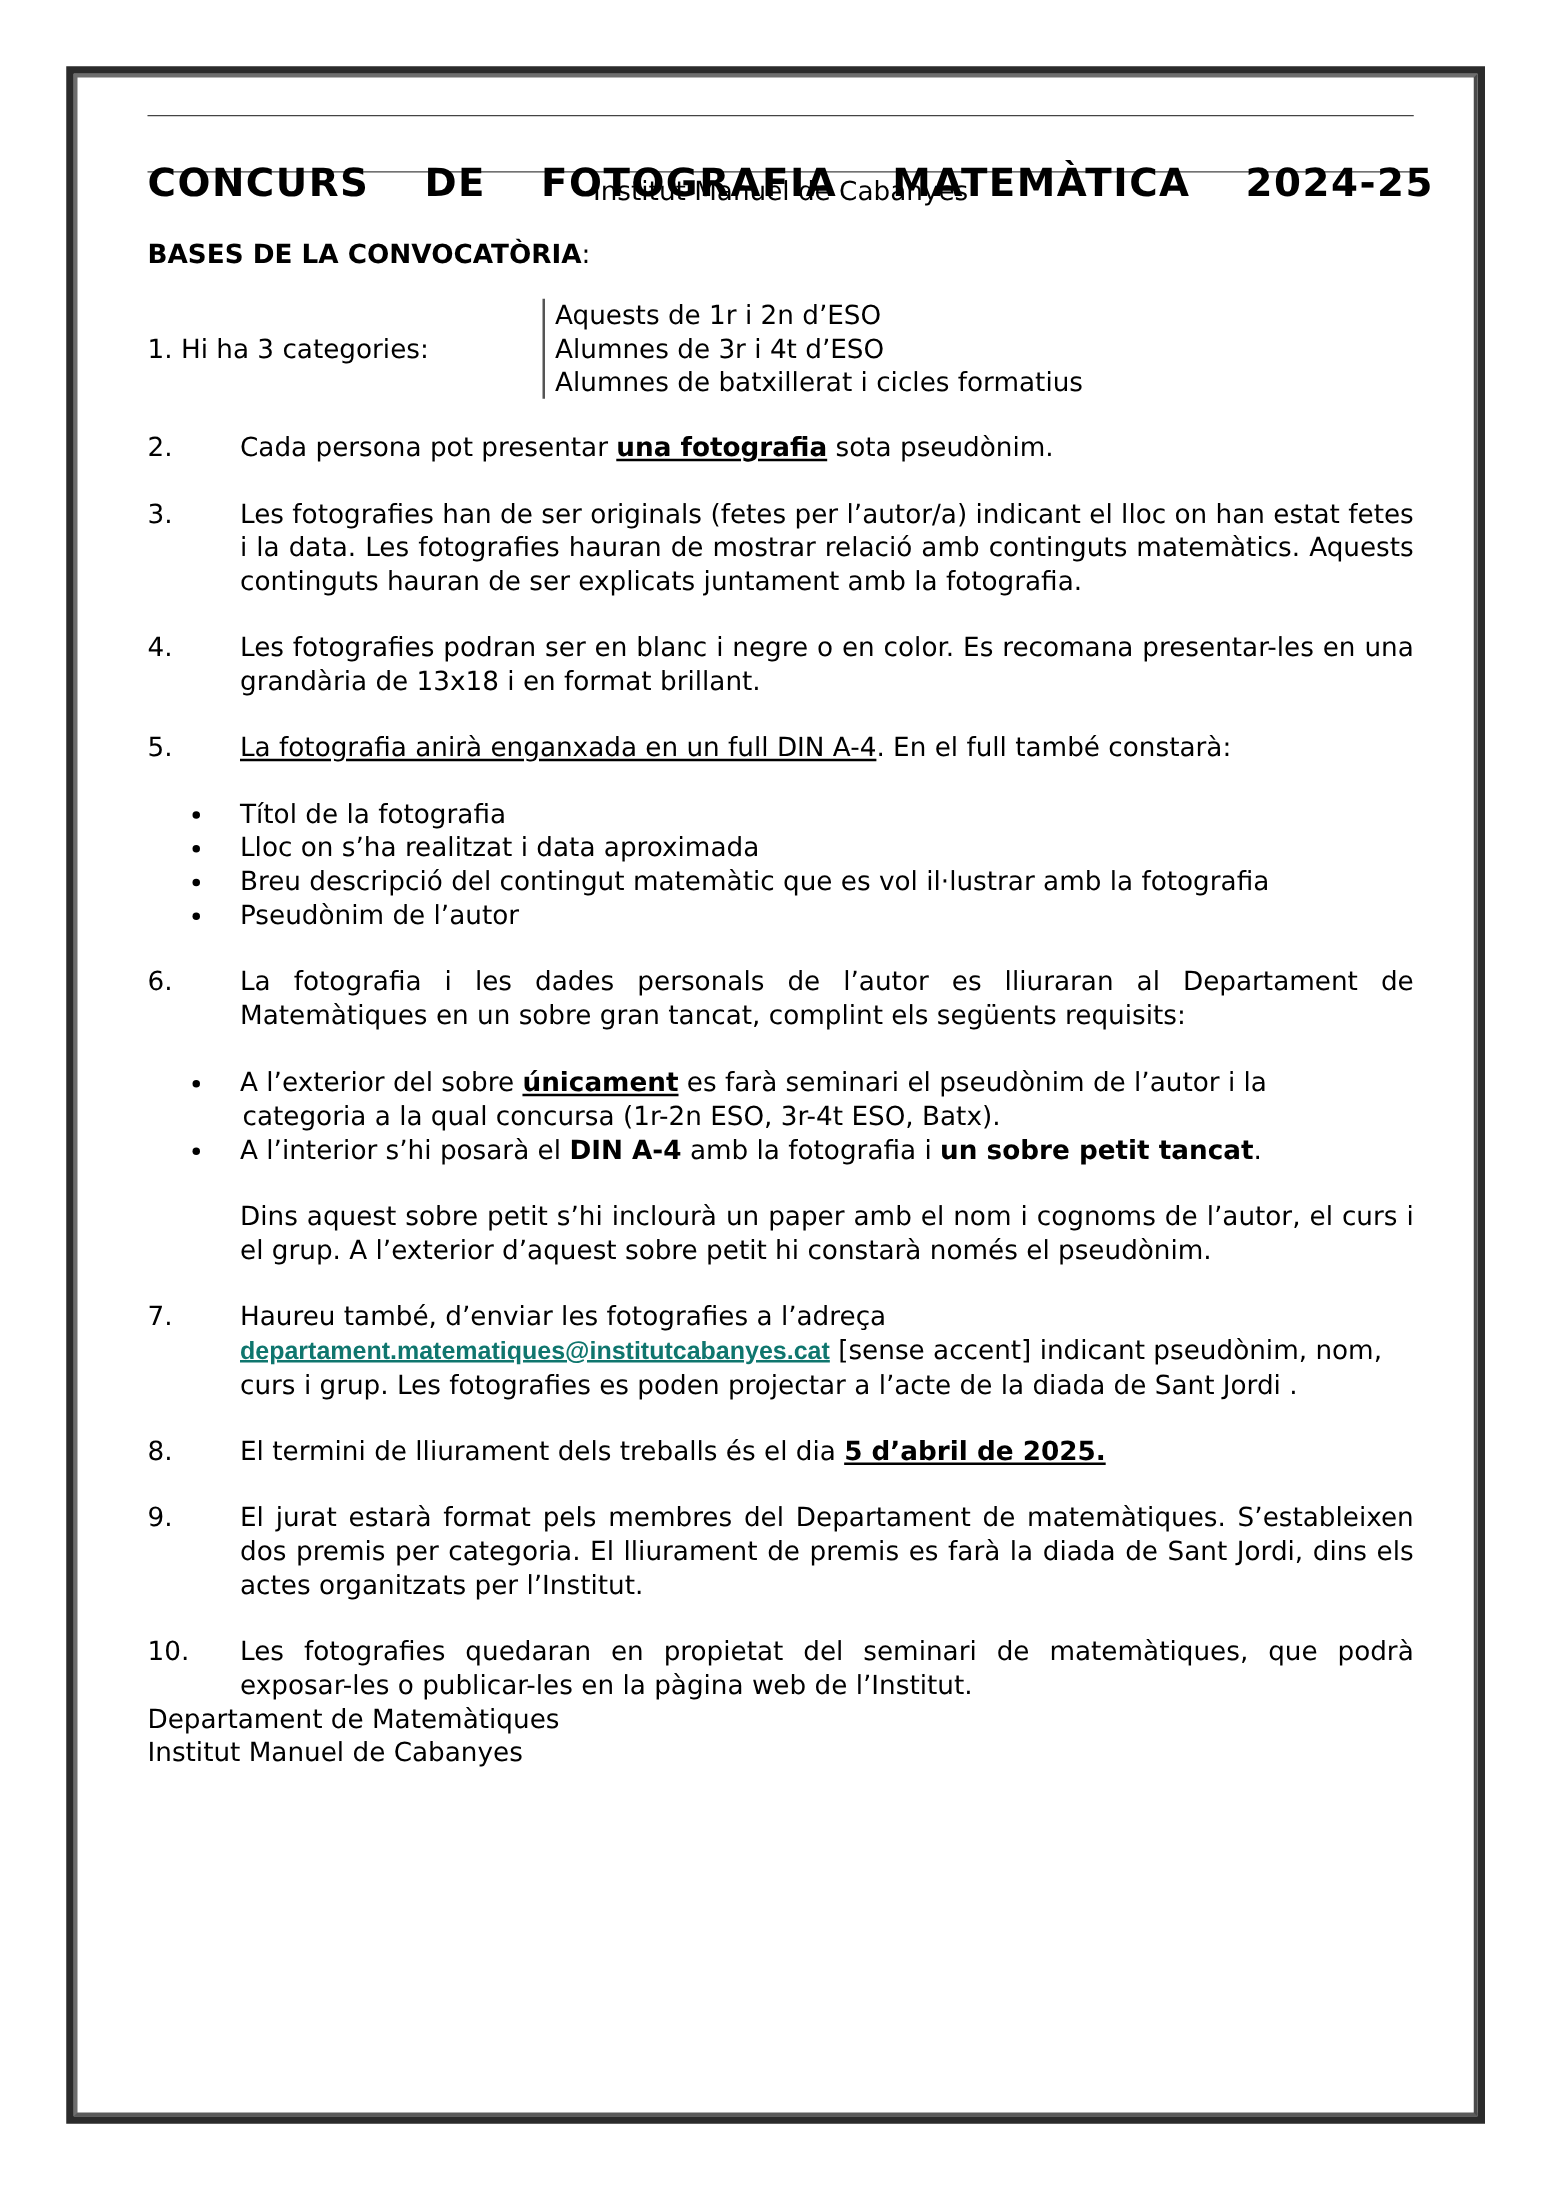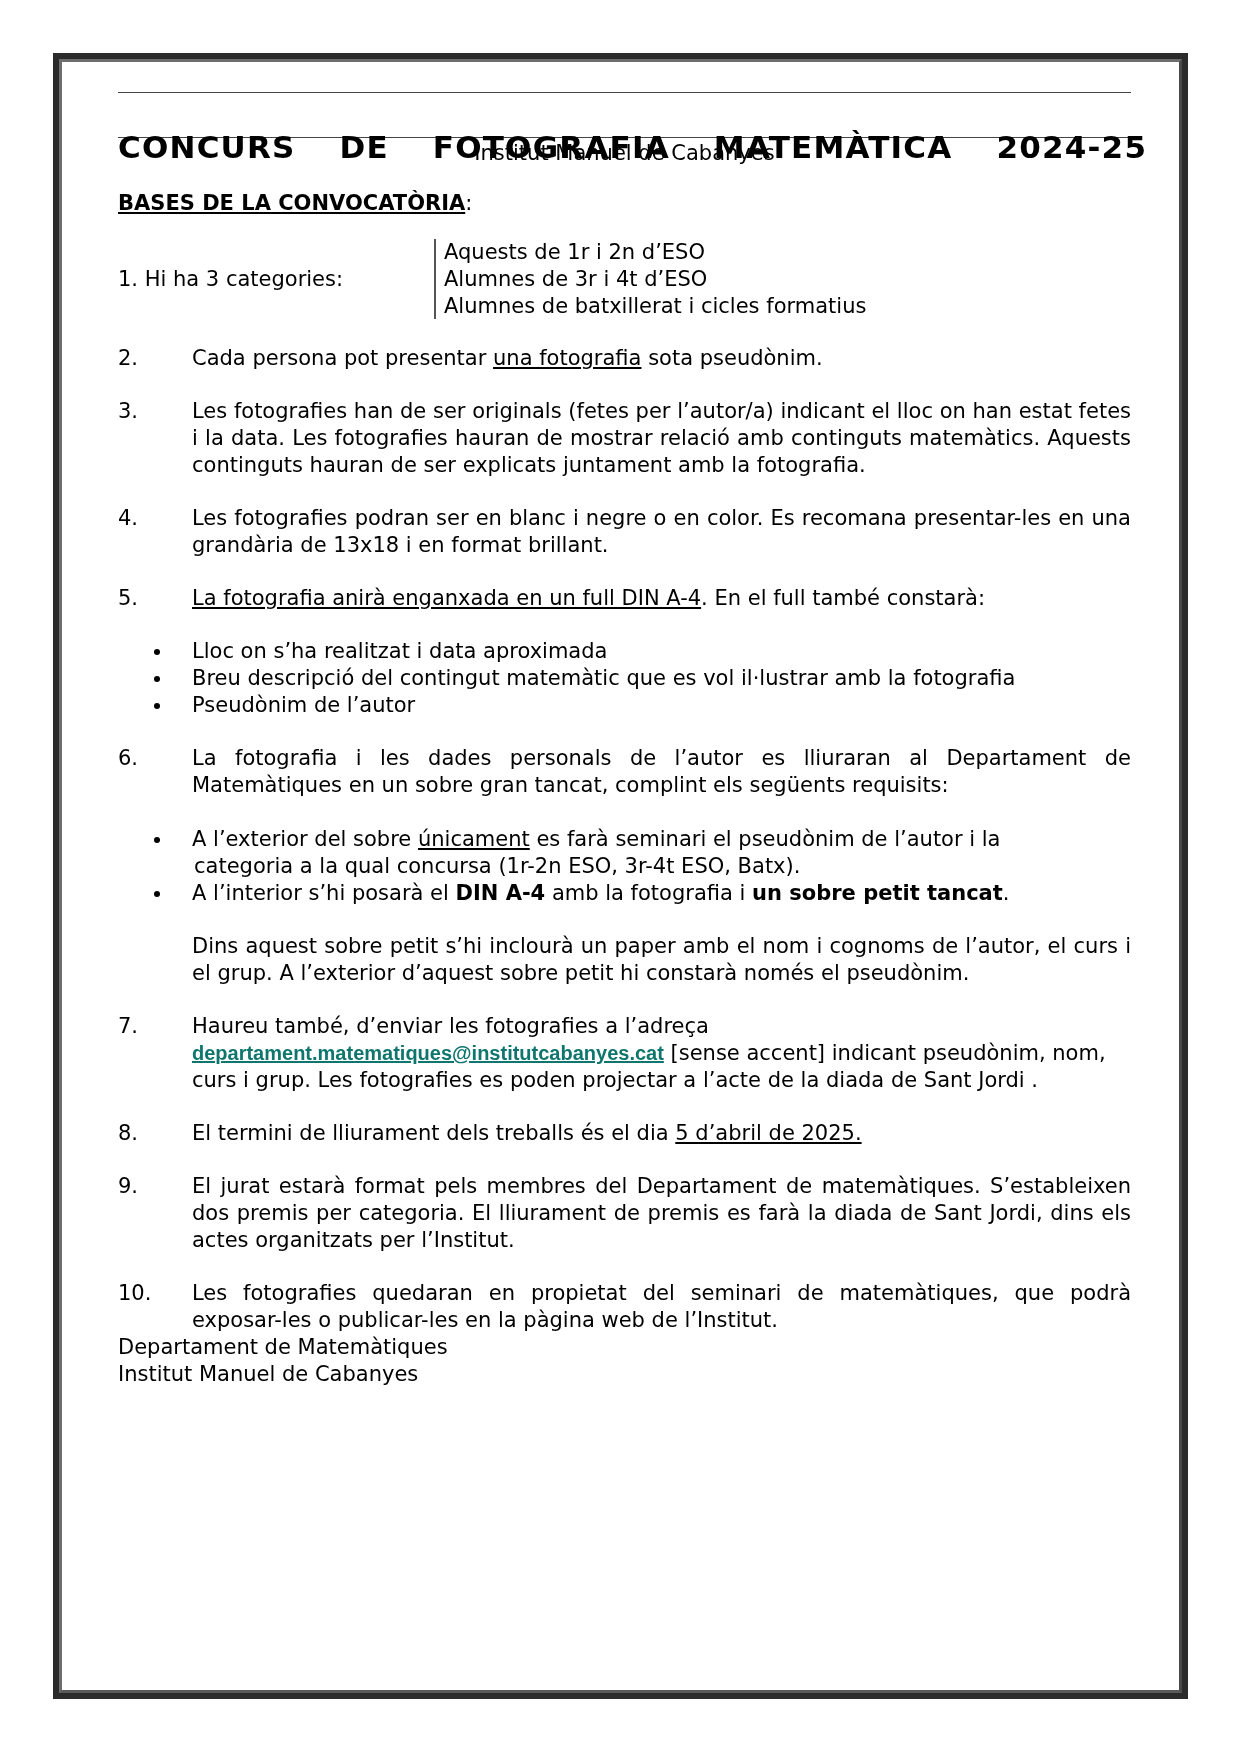--- a/index.html
+++ b/index.html
@@ -47,21 +47,21 @@
     }
     .subtitle {
       text-align: center;
       margin-top: 0px;
       line-height: 30px;
     }
     .bases-heading {
       margin-top: 22px;
       font-weight: bold;
     }
-    .bases-heading .u { text-decoration: underline; }
+    .bases-heading .u { }
     .bases-heading .colon { font-weight: normal; }
 
     .cats {
       position: relative;
       margin-top: 22px;
       height: 81px;
     }
     .cats-label {
       position: absolute;
       left: 0; top: 27px;
@@ -97,21 +97,21 @@
       content: "";
       position: absolute;
       left: -38px; top: 11px;
       width: 6px; height: 6px;
       border-radius: 50%;
       background: #000;
     }
     .bullet .cont { display: block; padding-left: 2px; }
 
     b, .b { font-weight: bold; }
-    .bu { font-weight: normal; text-decoration: underline; }
+    .bu { font-weight: bold; text-decoration: underline; }
     .ul { text-decoration: underline; }
     .email {
       font-family: "Liberation Sans", sans-serif;
       font-weight: bold;
       font-size: 20px;
       color: #0f766e;
       text-decoration: underline;
     }
     .sig { }
   </style>
@@ -164,20 +164,21 @@
   <div class="gap"></div>
 
   <div class="item">
     <span class="num">5.</span>
     <span class="ul">La fotografia anirà enganxada en un full DIN A-4</span><span>. En el full també constarà:</span>
   </div>
 
   <div class="gap"></div>
 
   <div class="bullets">
+    <div class="bullet">Títol de la fotografia</div>
     <div class="bullet">Lloc on s’ha realitzat i data aproximada</div>
     <div class="bullet">Breu descripció del contingut matemàtic que es vol il·lustrar amb la fotografia</div>
     <div class="bullet">Pseudònim de l’autor</div>
   </div>
 
   <div class="gap"></div>
 
   <div class="item">
     <span class="num">6.</span>
     <span>La fotografia i les dades personals de l’autor es lliuraran al Departament de Matemàtiques en un sobre gran tancat, complint els següents requisits:</span>

